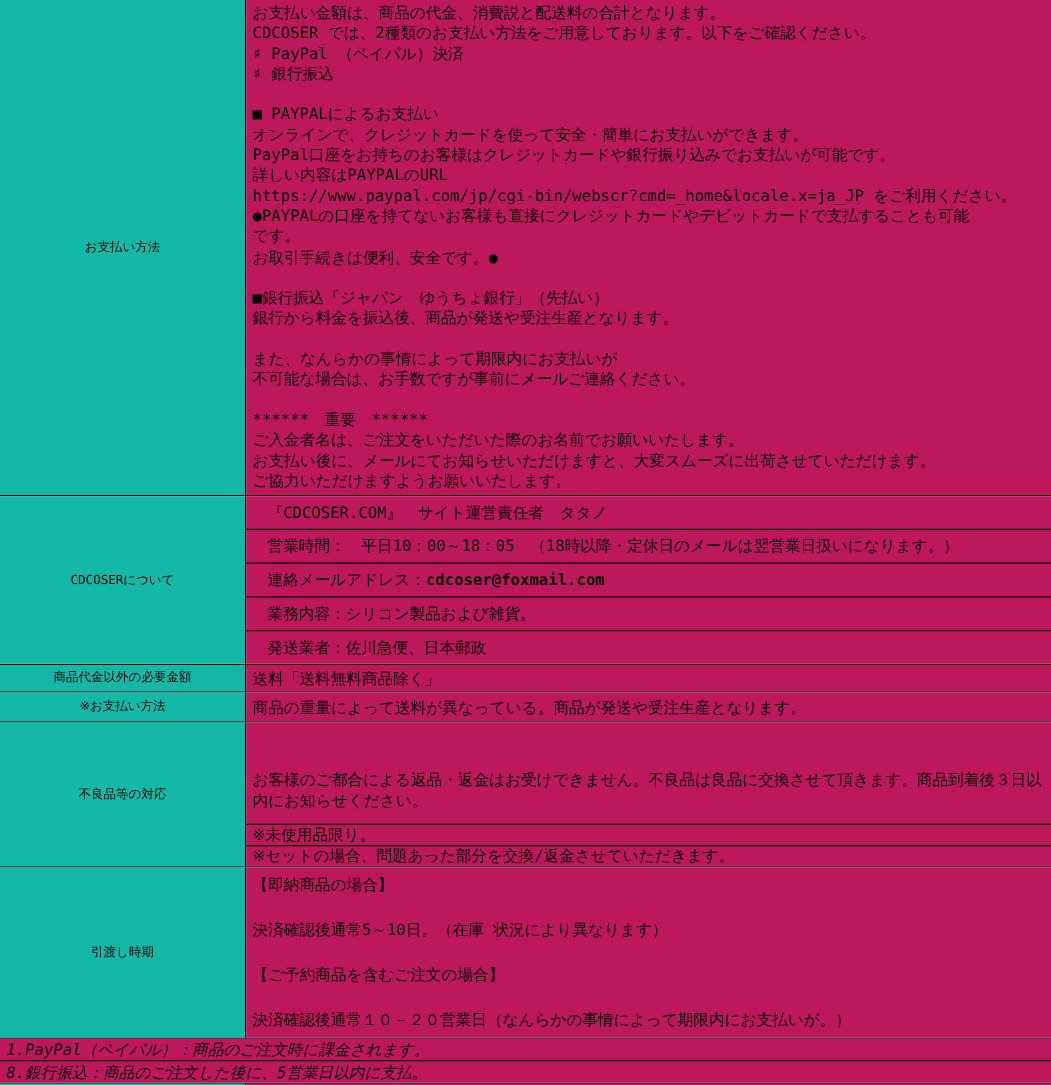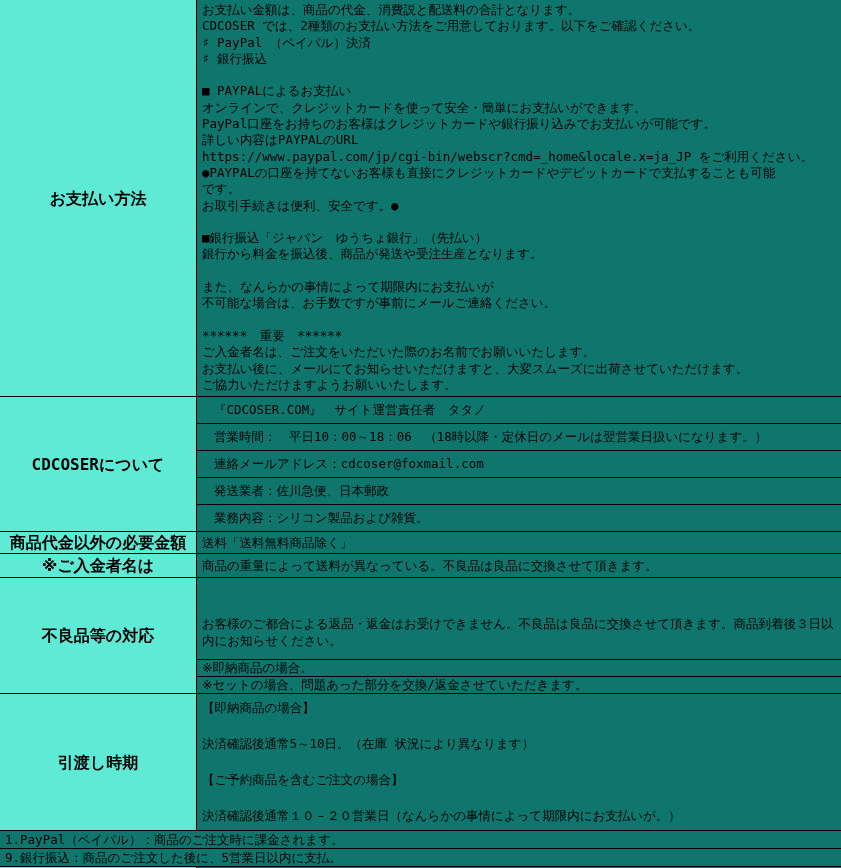--- a/index.html
+++ b/index.html
@@ -10,48 +10,48 @@
     font-family: "DejaVu Sans Mono", "DejaVu Sans", monospace;
     font-size: 12.5px;
   }
   .sheet { width: 841px; }
   .section { display: flex; border-top: 1px solid #000; }
   .section:first-child { border-top: none; }
   .head {
     flex: 0 0 197px;
     width: 197px;
     border-right: 1px solid #000;
-    background: #5eead4;
+    background: #14b8a6;
     display: flex;
     align-items: center;
     justify-content: center;
     text-align: center;
-    font-weight: bold;
-    font-size: 16px;
+    font-weight: normal;
+    font-size: 10px;
     padding: 2px 8px;
     line-height: 17px;
   }
-  .body { flex: 1 1 auto; min-width: 0; display: flex; flex-direction: column; background: #0f766e; }
+  .body { flex: 1 1 auto; min-width: 0; display: flex; flex-direction: column; background: #be185d; }
   .cell {
     white-space: pre-wrap;
     word-break: break-all;
     padding: 2px 4px;
     line-height: 16px;
   }
   .cell + .cell { border-top: 1px solid #000; }
-  .em { font-weight: normal; }
+  .em { font-weight: bold; }
 
   .s1-cell { line-height: 16.3px; padding: 2px 5px 3px; }
   .s2 .cell { line-height: 16px; padding: 5px 17px; min-height: 26px; }
   .s3-cell { padding: 3px 5px; line-height: 15px; min-height: 20px; }
   .s4-cell { padding: 4px 5px; line-height: 15px; min-height: 22px; }
   .s5 .cell { line-height: 14px; padding: 1px 5px; }
   .s5 .cell-first { line-height: 17px; padding: 3px 5px 10px; margin-top: 34px; }
   .s6-cell { line-height: 18px; padding: 5px 5px; }
-  .s7 .cell { line-height: 14px; padding: 1.5px 5px; }
+  .s7 .cell { line-height: 14px; padding: 1.5px 5px; font-style: italic; }
   .s8-cell { padding: 3px 5px; line-height: 15px; min-height: 20px; }
 </style>
 </head>
 <body>
 
 <div class="sheet">
 
   <section class="section">
     <div class="head">お支払い方法</div>
     <div class="body">
@@ -79,67 +79,67 @@
 ご入金者名は、ご注文をいただいた際のお名前でお願いいたします。
 お支払い後に、メールにてお知らせいただけますと、大変スムーズに出荷させていただけます。
 ご協力いただけますようお願いいたします。</div>
     </div>
   </section>
 
   <section class="section s2">
     <div class="head">CDCOSERについて</div>
     <div class="body">
       <div class="cell">『CDCOSER.COM』　サイト運営責任者　タタノ</div>
-      <div class="cell">営業時間：　平日10：00～18：06　（18時以降・定休日のメールは翌営業日扱いになります。）</div>
+      <div class="cell">営業時間：　平日10：00～18：05　（18時以降・定休日のメールは翌営業日扱いになります。）</div>
       <div class="cell"><span>連絡メールアドレス：</span><span class="em">cdcoser@foxmail.com</span></div>
+      <div class="cell">業務内容：シリコン製品および雑貨。</div>
       <div class="cell">発送業者：佐川急便、日本郵政</div>
-      <div class="cell">業務内容：シリコン製品および雑貨。</div>
     </div>
   </section>
 
   <section class="section">
     <div class="head">商品代金以外の必要金額</div>
     <div class="body">
       <div class="cell s3-cell">送料「送料無料商品除く」</div>
     </div>
   </section>
 
   <section class="section">
-    <div class="head">※ご入金者名は</div>
+    <div class="head">※お支払い方法</div>
     <div class="body">
-      <div class="cell s4-cell">商品の重量によって送料が異なっている。不良品は良品に交換させて頂きます。</div>
+      <div class="cell s4-cell">商品の重量によって送料が異なっている。商品が発送や受注生産となります。</div>
     </div>
   </section>
 
   <section class="section s5">
     <div class="head">不良品等の対応</div>
     <div class="body">
       <div class="cell cell-first">お客様のご都合による返品・返金はお受けできません。不良品は良品に交換させて頂きます。商品到着後３日以内にお知らせください。</div>
-      <div class="cell">※即納商品の場合。</div>
+      <div class="cell">※未使用品限り。</div>
       <div class="cell">※セットの場合、問題あった部分を交換/返金させていただきます。</div>
     </div>
   </section>
 
   <section class="section">
     <div class="head">引渡し時期</div>
     <div class="body">
       <div class="cell s6-cell">【即納商品の場合】
 
 決済確認後通常5～10日。（在庫 状況により異なります）
 
 【ご予約商品を含むご注文の場合】
 
 決済確認後通常１０－２０営業日（なんらかの事情によって期限内にお支払いが。）</div>
     </div>
   </section>
 
   <section class="section s7">
     <div class="body">
       <div class="cell">1.PayPal（ペイパル）：商品のご注文時に課金されます。</div>
-      <div class="cell">9.銀行振込：商品のご注文した後に、5営業日以内に支払。</div>
+      <div class="cell">8.銀行振込：商品のご注文した後に、5営業日以内に支払。</div>
     </div>
   </section>
 
   <section class="section">
     <div class="head">返品期限</div>
     <div class="body">
       <div class="cell s8-cell">納品より３日（ただし未使用、未開封品のみ）</div>
     </div>
   </section>
 

